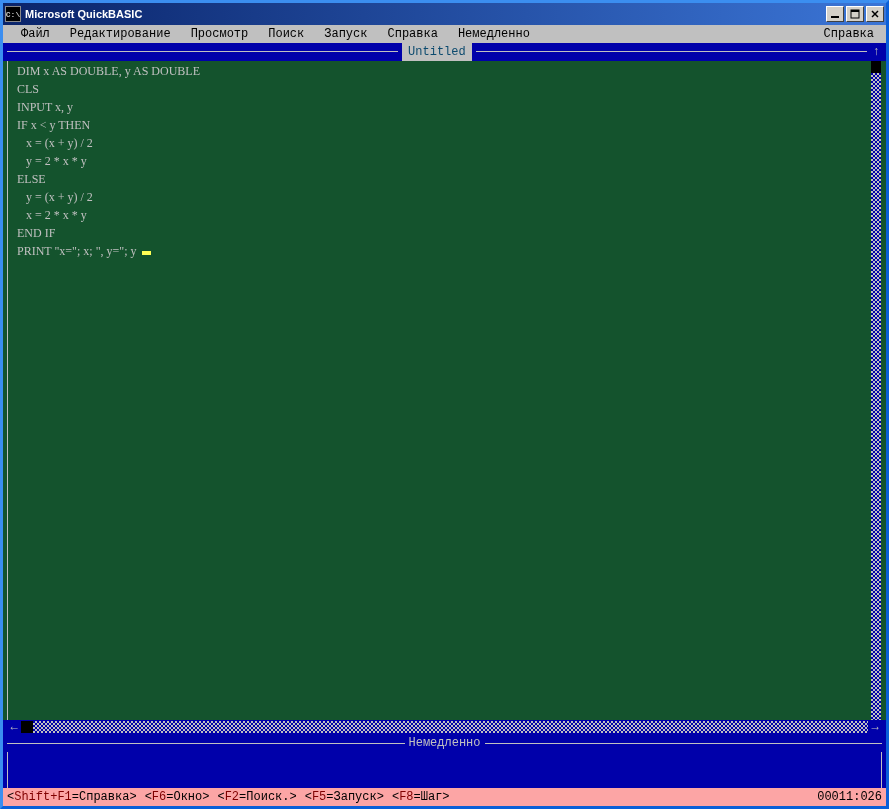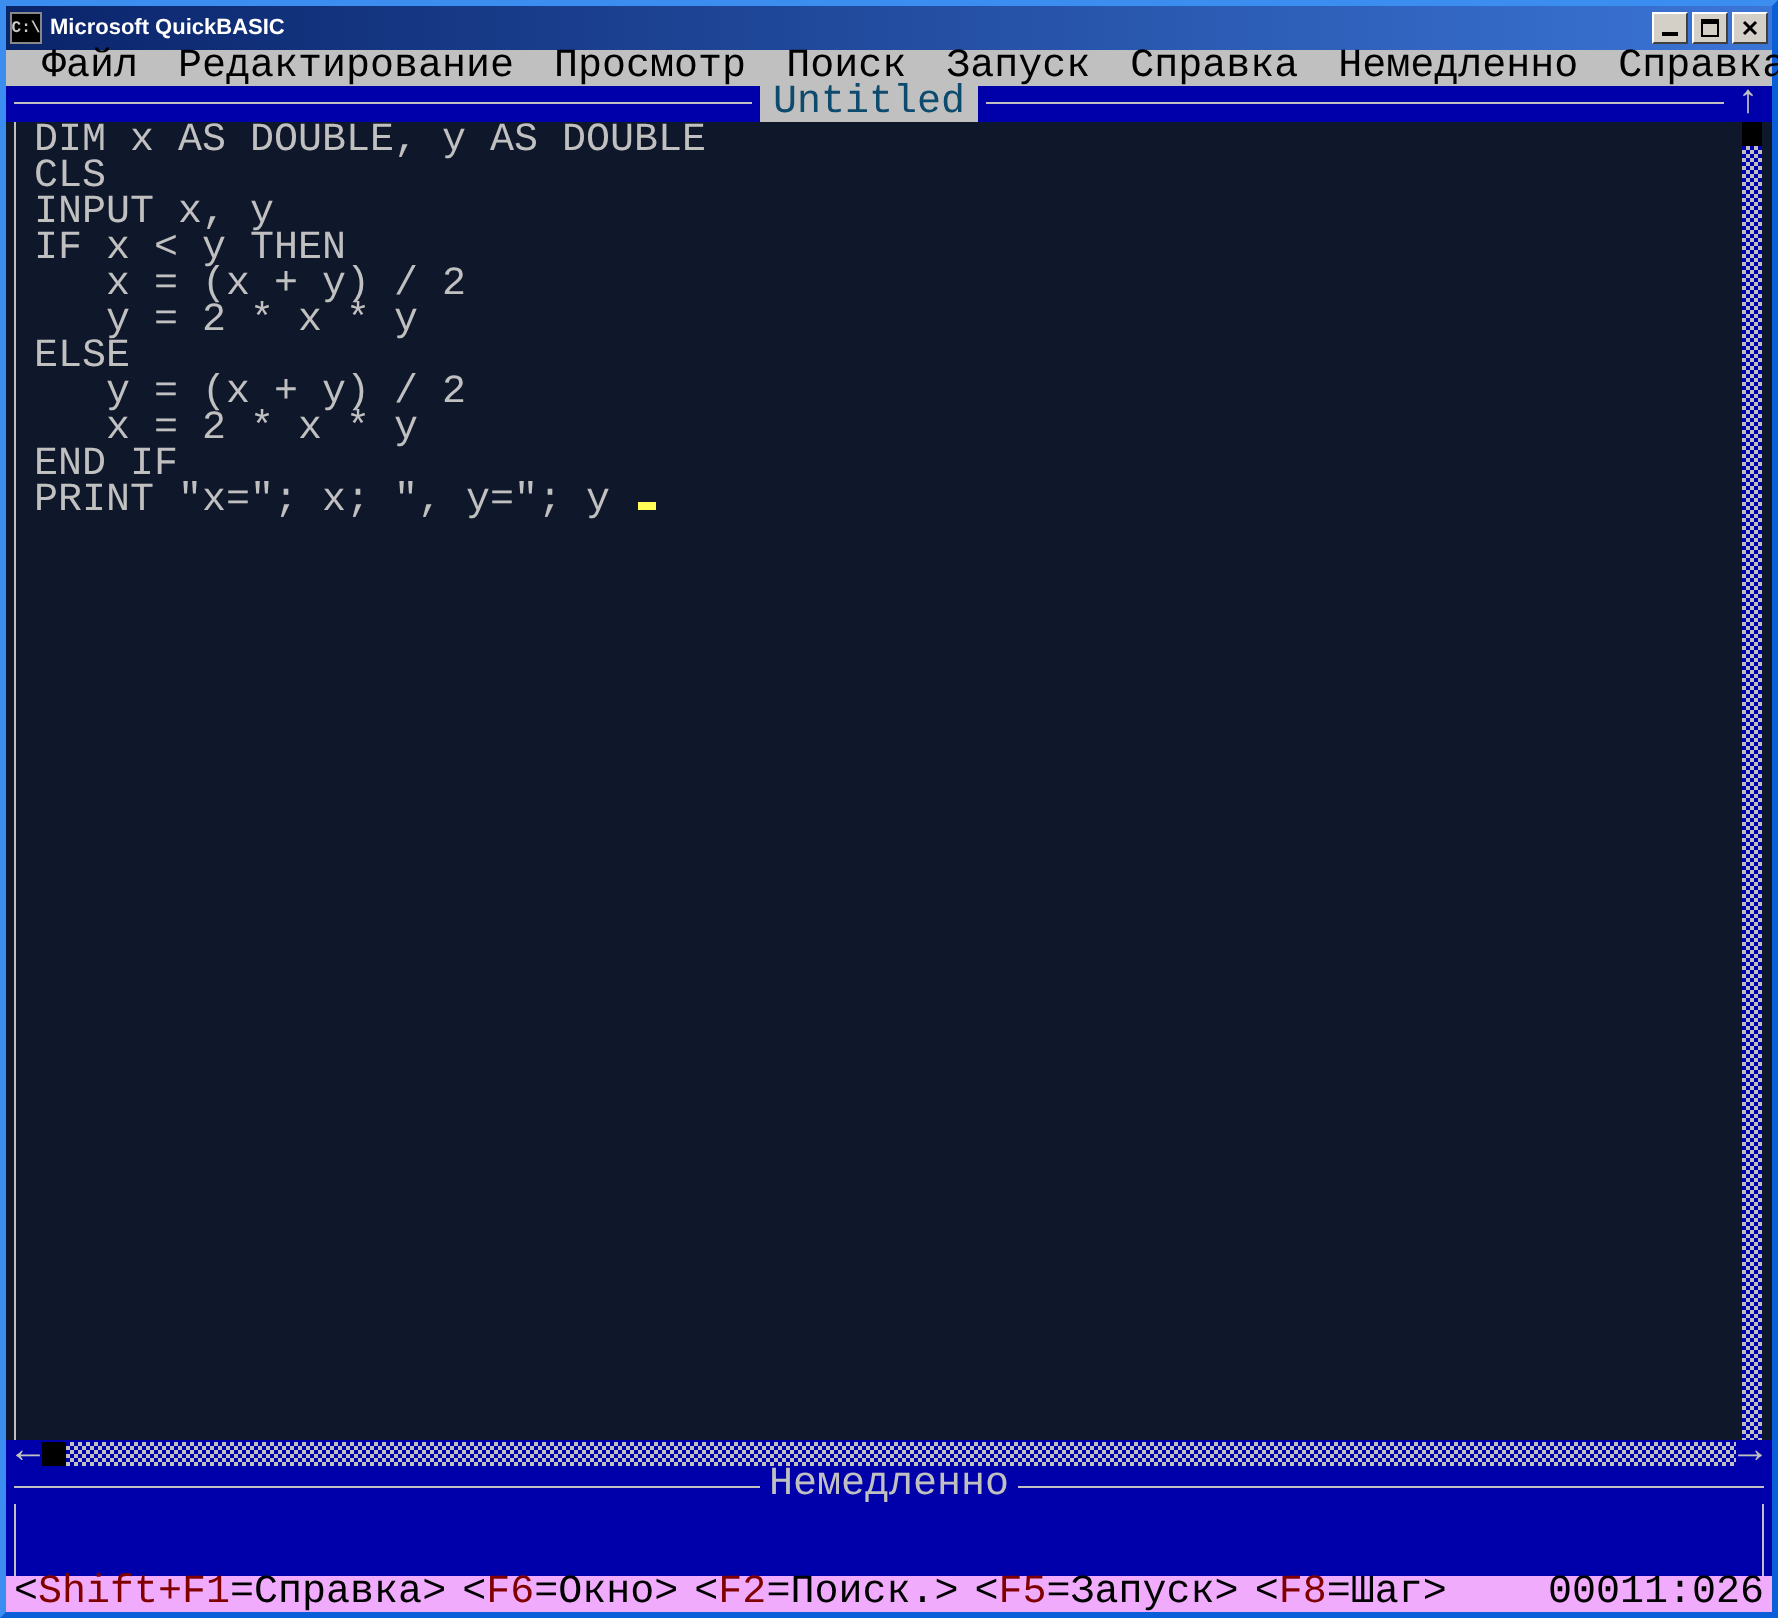--- a/index.html
+++ b/index.html
@@ -61,21 +61,21 @@
     font-weight: bold;
     color: #000;
     cursor: pointer;
   }
   .win-btn svg { display: block; }
   .inner {
     flex: 1;
     background: #0000aa;
     display: flex;
     flex-direction: column;
-    font-size: 20px;
+    font-size: 12px;
     line-height: 18px;
   }
   .menubar {
     background: #c0c0c0;
     color: #000;
     display: flex;
     padding: 0 8px;
     height: 18px;
     align-items: center;
     gap: 0;
@@ -107,23 +107,24 @@
   }
   .doc-title-row .arrow-box {
     color: #c0c0c0;
     padding: 0 2px;
     margin-right: 4px;
     font-weight: bold;
   }
   .editor-area {
     flex: 1;
     display: flex;
-    background: #0f172a;
+    background: #14532d;
     position: relative;
     overflow: hidden;
+    font-family: Liberation Serif, serif;
   }
   .editor-left-border {
     width: 10px;
     border-left: 1px solid #c0c0c0;
     margin-left: 4px;
   }
   .code {
     flex: 1;
     color: #c0c0c0;
     white-space: pre;
@@ -184,21 +185,21 @@
     margin: 0 4px;
   }
   .immediate-area {
     height: 36px;
     border-left: 1px solid #c0c0c0;
     border-right: 1px solid #c0c0c0;
     margin: 0 4px;
   }
   .statusbar {
     height: 18px;
-    background: #f0abfc;
+    background: #fca5a5;
     color: #000;
     display: flex;
     align-items: center;
     padding: 0 4px;
     white-space: nowrap;
     font-family: Liberation Mono, monospace;
   }
   .statusbar .hint { margin-right: 8px; }
   .statusbar .hint .key { color: #800000; }
   .statusbar .pos { margin-left: auto; }

